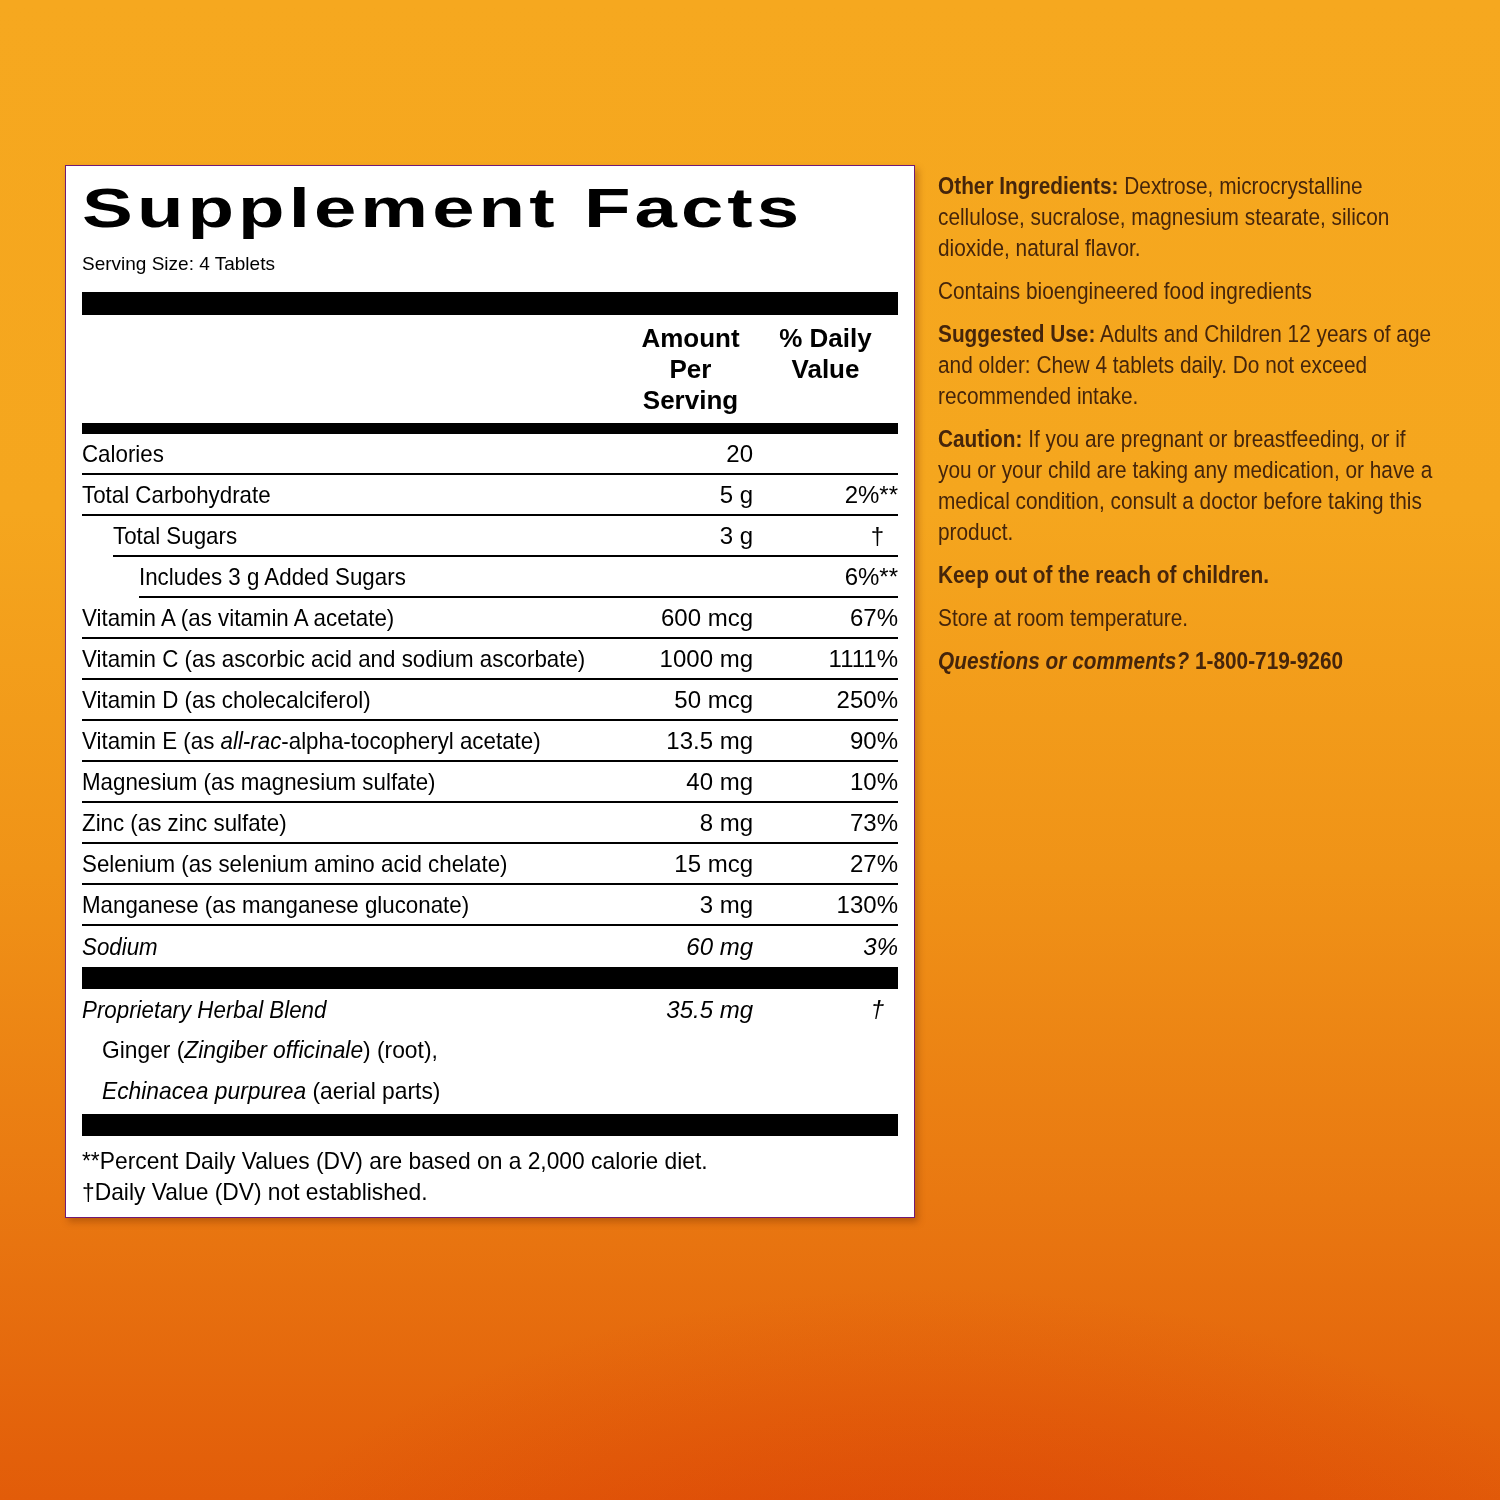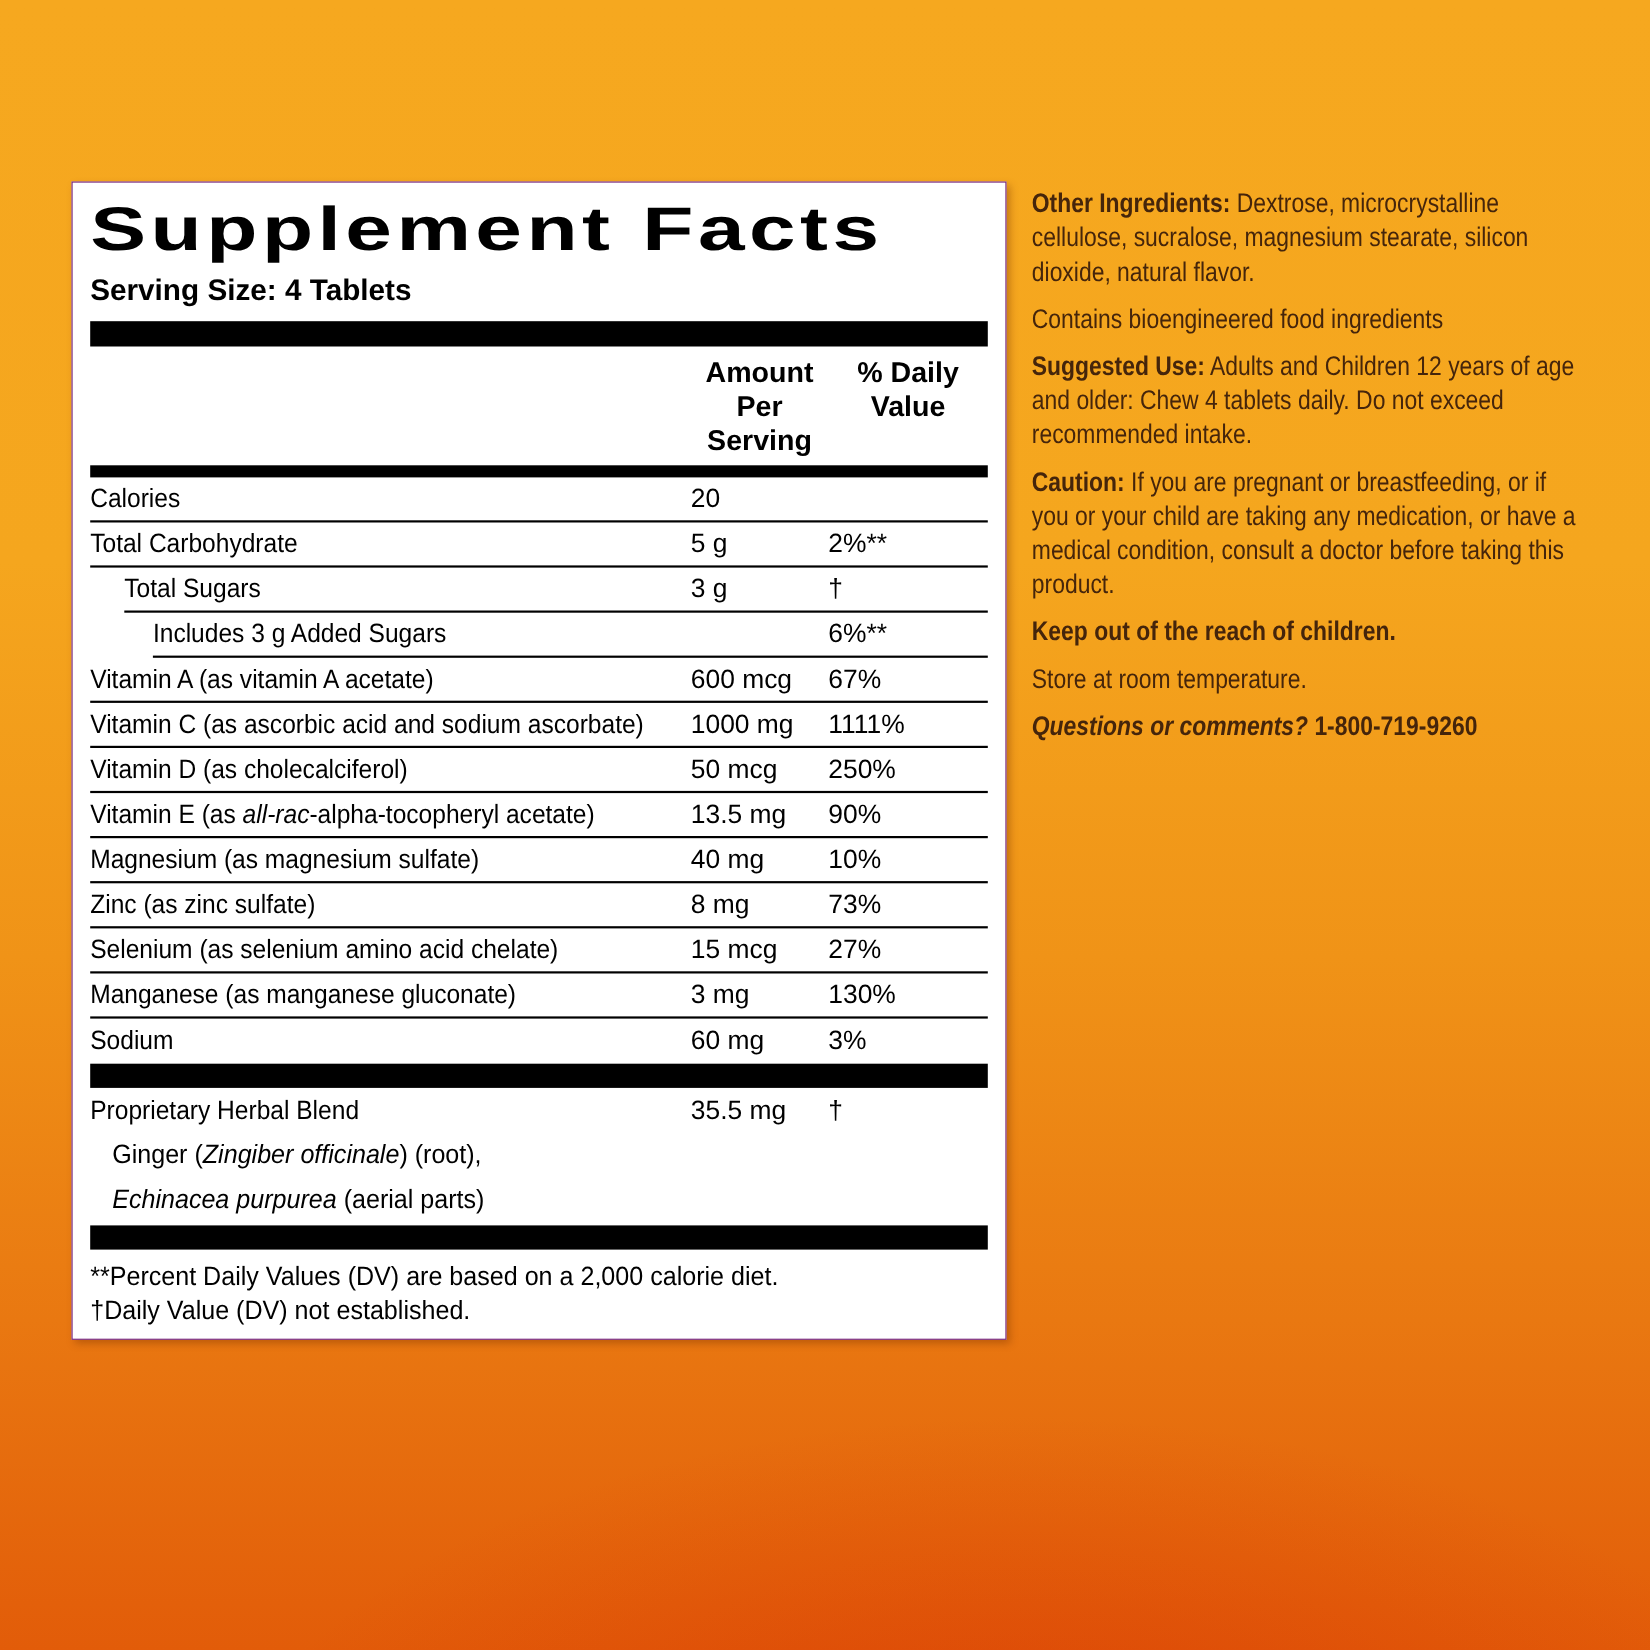--- a/index.html
+++ b/index.html
@@ -19,44 +19,44 @@
     background:#ffffff; border:1px solid #701a75;
     box-shadow:3px 4px 7px rgba(120,50,0,0.40);
     padding:8px 16px 10px 16px;
     color:#000;
   }
   .title {
     font-size:56px; font-weight:bold; letter-spacing:3px; line-height:60px;
     white-space:nowrap; transform:scaleX(1.36); transform-origin:left center;
     margin-top:4px;
   }
-  .serving { font-size:27px; line-height:32px; margin:10px 0 12px;font-weight:bold; }
+  .serving { font-size:19px; line-height:32px; margin:10px 0 12px; }
 
   .bar { background:#000; width:100%; }
   .bar.b1 { height:23px; margin-bottom:8px; }
   .bar.b2 { height:11px; }
   .bar.b3 { height:22px; }
   .bar.b4 { height:22px; margin-top:2px; }
 
   .headrow {
     display:grid; grid-template-columns:1fr 125px 145px;
     font-weight:bold; font-size:26px; line-height:31px; margin-bottom:7px;
   }
   .headrow .h { text-align:center; }
 
   .row {
     display:grid; grid-template-columns:1fr 125px 145px;
     height:41px; line-height:38px; font-size:24px;
     border-bottom:2px solid #000; align-items:center;
   }
-  .row.nosep { border-bottom:none; }
+  .row.nosep { border-bottom:none;font-style:italic; }
   .row.ind1 { margin-left:31px; }
   .row.ind2 { margin-left:57px; }
   .row .lab { white-space:nowrap; transform:scaleX(0.93); transform-origin:left center; }
-  .row .amt, .row .dv { text-align:left; white-space:nowrap; }
+  .row .amt, .row .dv { text-align:right; white-space:nowrap; }
 
   .subline { font-size:24px; height:41px; line-height:40px; margin-left:20px; white-space:nowrap;
              transform:scaleX(0.95); transform-origin:left center; }
 
   .footnotes { margin-top:9px; font-size:24px; line-height:31px; }
   .foot { white-space:nowrap; transform:scaleX(0.95); transform-origin:left center; }
 
   
   .right-col {
     position:absolute; left:938px; top:170px; width:586px;

